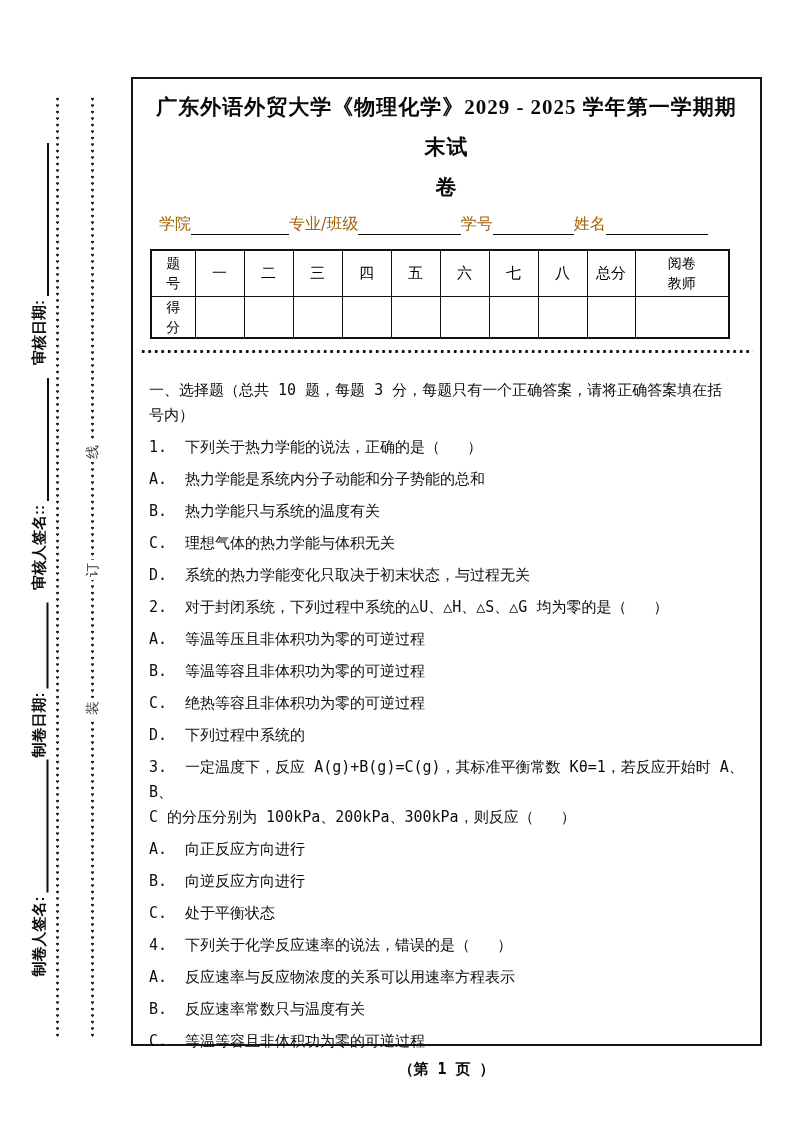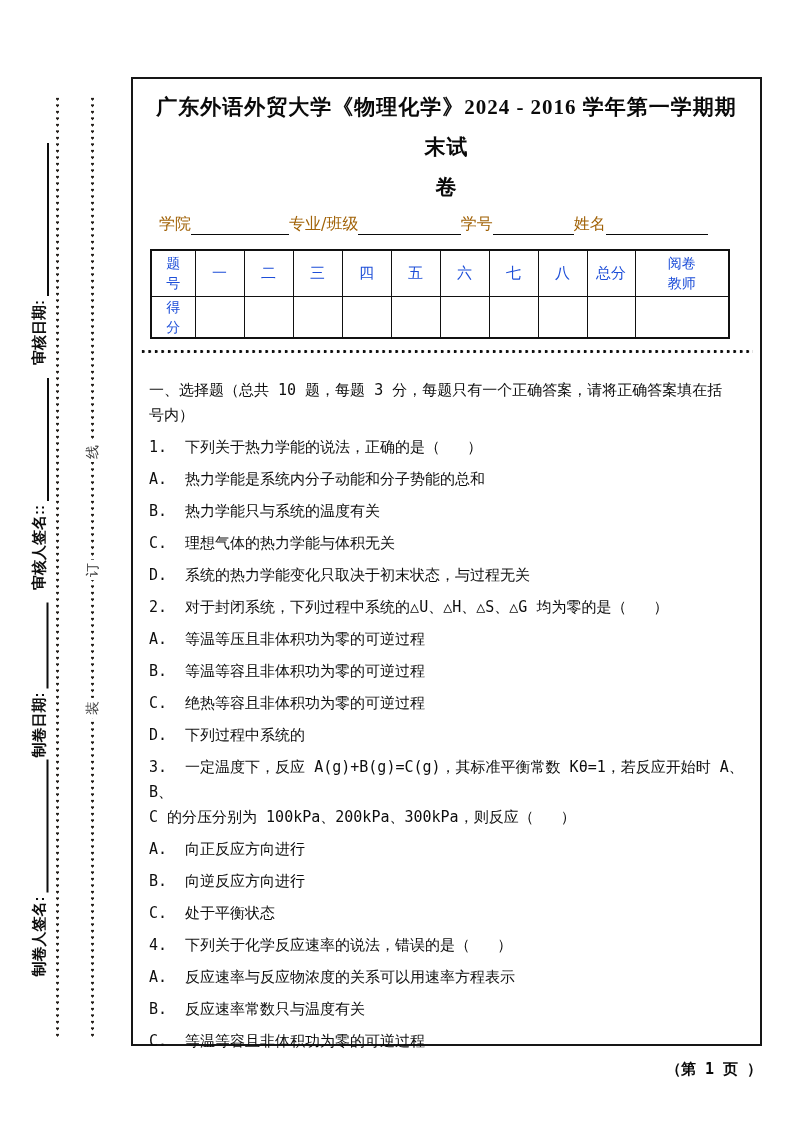--- a/index.html
+++ b/index.html
@@ -81,21 +81,21 @@
     height: 100%;
   }
   .u-1 { flex: 1.15; } .u-2 { flex: 1.2; } .u-3 { flex: 0.95; } .u-4 { flex: 1.2; }
 
   table.score {
     border-collapse: collapse;
     table-layout: fixed;
     width: 578px;
     margin: 14px auto 0 1px;
     font-size: 15px;
-    color: #1d4ed8;
+    color: #000000;
   }
   table.score td {
     border: 1.5px solid #111;
     text-align: center;
     vertical-align: middle;
     padding: 0;
   }
   table.score { border: 2px solid #111; }
   tr.r-head td { height: 46px; }
   tr.r-score td { height: 39px; }
@@ -123,21 +123,21 @@
     font-size: 15px;
     line-height: 25px;
     white-space: pre-wrap;
     color: #0d0d0d;
   }
 
   .page-footer {
     position: absolute;
     left: 131px; top: 1060px;
     width: 631px;
-    text-align: right;
+    text-align: center;
     font-family: "DejaVu Sans Mono", "DejaVu Sans", monospace, sans-serif;
     font-weight: bold;
     font-size: 15px;
     color: #0a0a0a;
   }
 </style>
 </head>
 <body>
 
 <div class="margin-field" style="width:222px; left:-73px; top:243px;">
@@ -160,21 +160,21 @@
 <div class="vdots" style="left:56px; top:96px; height:944px;"></div>
 <div class="vdots" style="left:91px; top:96px; height:944px;"></div>
 <div class="bind-char" style="left:83px; top:442px;">线</div>
 <div class="bind-char" style="left:83px; top:560px;">订</div>
 <div class="bind-char" style="left:83px; top:698px;">装</div>
 
 <div class="sheet">
   <div class="sheet-inner">
 
     <div class="exam-title">
-      <div>广东外语外贸大学《物理化学》2024 - 2016 学年第一学期期末试</div>
+      <div>广东外语外贸大学《物理化学》2029 - 2025 学年第一学期期末试</div>
       <div>卷</div>
     </div>
 
     <div class="info-row">
       <span>学院</span>
       <span class="u u-1"></span>
       <span>专业/班级</span>
       <span class="u u-2"></span>
       <span>学号</span>
       <span class="u u-3"></span>

